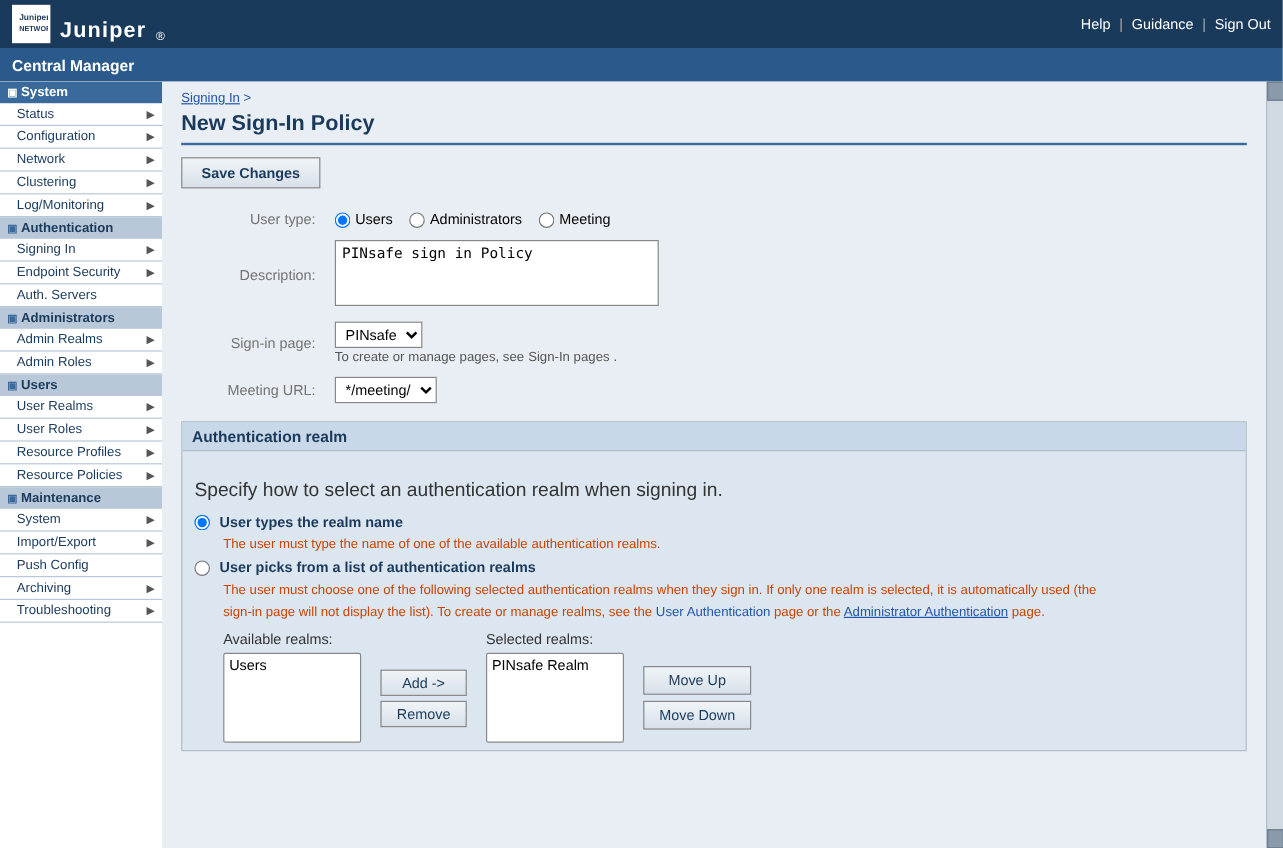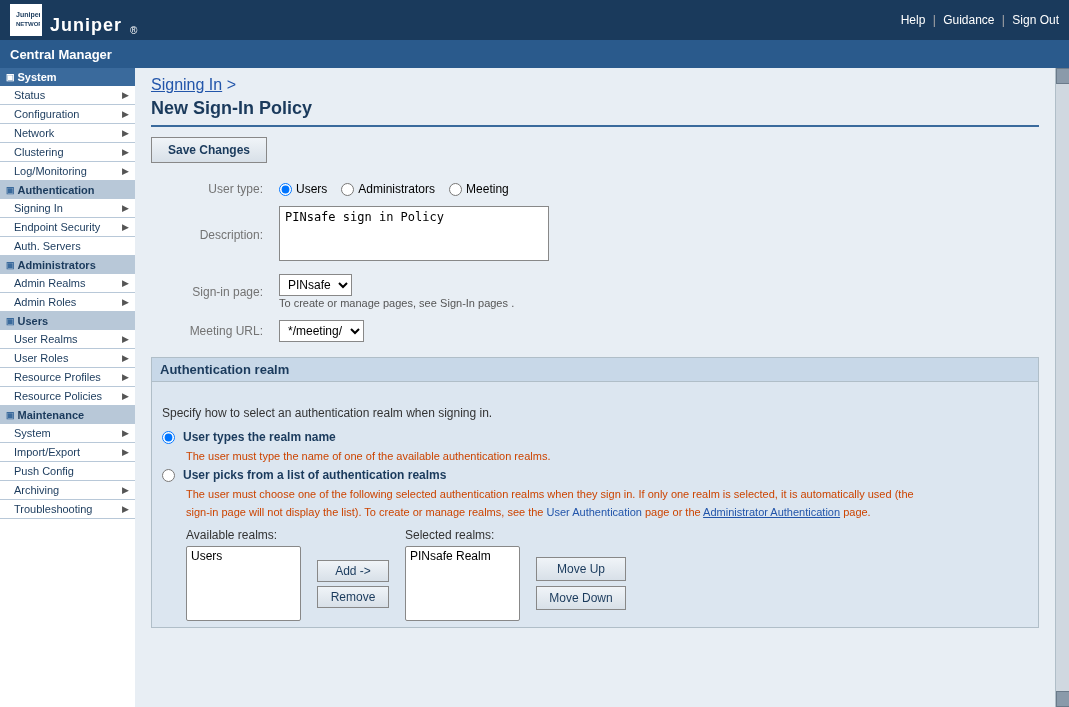--- a/index.html
+++ b/index.html
@@ -26,21 +26,21 @@
     .sidebar-section-header::before { content: "▣ "; font-size: 9px; margin-right: 3px; }
     .sidebar-item { display: flex; align-items: center; justify-content: space-between; padding: 3px 6px 3px 14px; font-size: 11px; color: #1a3a5c; cursor: pointer; border-bottom: 1px solid #b8c8d8; }
     .sidebar-item .arrow { color: #555; font-size: 9px; }
     .sidebar-subsection { background: #b8c8d8; color: #1a3a5c; font-size: 11px; font-weight: bold; padding: 3px 6px; display: flex; align-items: center; }
     .sidebar-subsection::before { content: "▣ "; font-size: 9px; margin-right: 3px; color: #3a6a9c; }
 
     
     #main { flex: 1; background: #e8eef4; overflow-y: auto; padding: 8px 16px; }
 
     
-    .breadcrumb { font-size: 16px; color: #2255aa; margin-bottom: 4px; }
+    .breadcrumb { font-size: 11px; color: #2255aa; margin-bottom: 4px; }
     .breadcrumb a { color: #2255aa; text-decoration: underline; cursor: pointer; }
 
     
     .page-title { font-size: 18px; font-weight: bold; color: #1a3a5c; margin-bottom: 10px; border-bottom: 2px solid #3a6a9c; padding-bottom: 6px; }
 
     
     .save-btn { background: linear-gradient(to bottom, #f0f4f8, #d8e0e8); border: 1px solid #888; padding: 5px 16px; font-size: 12px; cursor: pointer; color: #1a3a5c; font-weight: bold; margin-bottom: 14px; }
 
     
     .form-table { border-collapse: collapse; margin-bottom: 10px; }
@@ -56,21 +56,21 @@
     textarea.desc-textarea { width: 270px; height: 55px; border: 1px solid #888; padding: 3px 5px; font-size: 12px; resize: none; }
 
     select.dropdown { border: 1px solid #888; padding: 2px 4px; font-size: 12px; background: white; }
 
     .signin-page-hint { font-size: 11px; color: #555; }
 
     
     .realm-section { background: #dce6f0; border: 1px solid #b0bec8; padding: 6px 10px; margin-bottom: 8px; }
     .realm-section-title { font-size: 13px; font-weight: bold; color: #1a3a5c; background: #c8d8e8; padding: 4px 8px; margin: -6px -10px 24px -10px; border-bottom: 1px solid #b0bec8; }
 
-    .realm-desc { font-size: 12px; color: #333; margin-bottom: 10px; }
+    .realm-desc { font-size: 16px; color: #333; margin-bottom: 10px; }
 
     .realm-option { display: flex; align-items: center; gap: 8px; margin-bottom: 6px; cursor: pointer; }
     .realm-option input[type="radio"] { cursor: pointer; }
     .realm-option-label { font-size: 12px; font-weight: bold; color: #1a3a5c; }
 
     .realm-sub-desc { font-size: 11px; color: #cc4400; margin-left: 24px; margin-bottom: 6px; }
     .realm-sub-desc2 { font-size: 11px; color: #cc4400; margin-left: 24px; margin-bottom: 10px; }
     .realms-label { font-size: 12px; color: #333; margin-bottom: 4px; }
     .realms-listbox { width: 115px; height: 75px; border: 1px solid #888; background: white; font-size: 12px; overflow-y: auto; }
     .realms-listbox option { padding: 2px 4px; }

